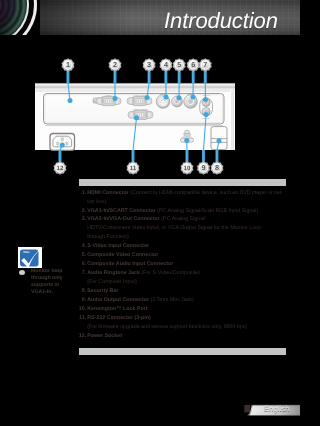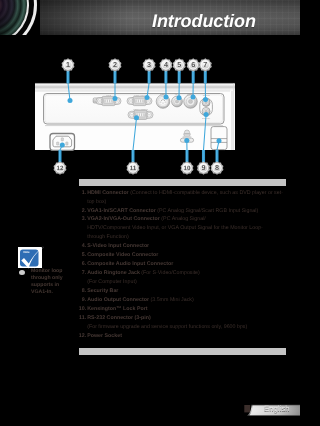--- a/index.html
+++ b/index.html
@@ -11,22 +11,22 @@
   .hdr{position:absolute;left:0;top:0;width:300px;height:35px;overflow:hidden;
       background:linear-gradient(to bottom,#3f3f3f 0%,#585858 28%,#636363 52%,#5a5a5a 78%,#404040 100%);}
   .hdr-grid{position:absolute;inset:0;
       background-image:
         repeating-linear-gradient(to right,rgba(255,255,255,.035) 0 1px,transparent 1px 6px),
         repeating-linear-gradient(to bottom,rgba(255,255,255,.035) 0 1px,transparent 1px 6px);}
   .hdr-shadeL{position:absolute;left:0;top:0;width:130px;height:35px;
       background:linear-gradient(to right,rgba(0,0,0,.92) 0%,rgba(0,0,0,.55) 25%,rgba(0,0,0,0) 100%);}
   .hdr-shadeR{position:absolute;right:0;top:0;width:90px;height:35px;
       background:linear-gradient(to left,rgba(0,0,0,.12) 0%,rgba(0,0,0,0) 100%);}
-  .hdr-title{position:absolute;left:152px;top:13px;color:#fff;font-size:18px;
-     font-style:italic;font-weight:bold;letter-spacing:-.1px;line-height:16px;
+  .hdr-title{position:absolute;left:164px;top:13px;color:#fff;font-size:22px;
+     font-style:italic;font-weight:normal;letter-spacing:-.1px;line-height:16px;
      text-shadow:0 1px 1px rgba(0,0,0,.35);}
 
   
   
   .lensbox{position:absolute;left:0;top:0;width:40px;height:35px;overflow:hidden;background:#000;}
   .lensbox .ring{position:absolute;border-radius:50%;}
   
   .lens-outerwhite{left:-57px;top:-42px;width:94px;height:94px;background:#ededed;}
   .lens-black{left:-54px;top:-39px;width:88px;height:88px;background:#050505;}
   .lens-innerwhite{left:-48.5px;top:-33.5px;width:77px;height:77px;background:#e8e8e8;}

